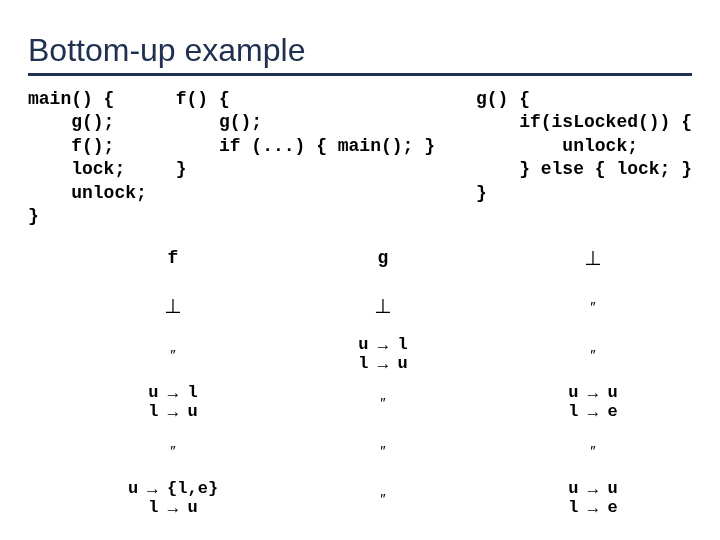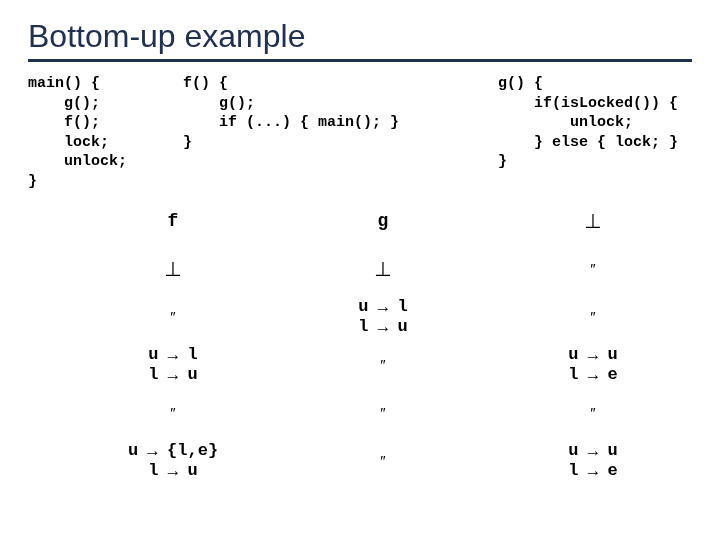--- a/index.html
+++ b/index.html
@@ -8,40 +8,40 @@
     width: 720px;
     height: 540px;
     background: #ffffff;
     font-family: Arial, Helvetica, sans-serif;
     color: #000;
   }
   .slide {
     box-sizing: border-box;
     width: 720px;
     height: 432px;
-    padding: 18px 28px;
+    padding: 32px 28px;
     border-radius: 28px;
   }
   .title {
     font-size: 32px;
     font-weight: 400;
     color: #203050;
     margin: 0 0 4px 0;
   }
   .rule {
     height: 3px;
     background: #203050;
     margin: 0 0 12px 0;
   }
   .code-row {
     display: flex;
     flex-direction: row;
     font-family: "Courier New", Courier, monospace;
     font-weight: bold;
-    font-size: 15px;
+    font-size: 18px;
     line-height: 1.3;
     white-space: pre;
     margin-bottom: 10px;
   }
   .code-col { }
   .c-main { width: 155px; }
   .c-f    { width: 315px; }
   .c-g    { flex: 1; }
   .table {
     display: grid;

